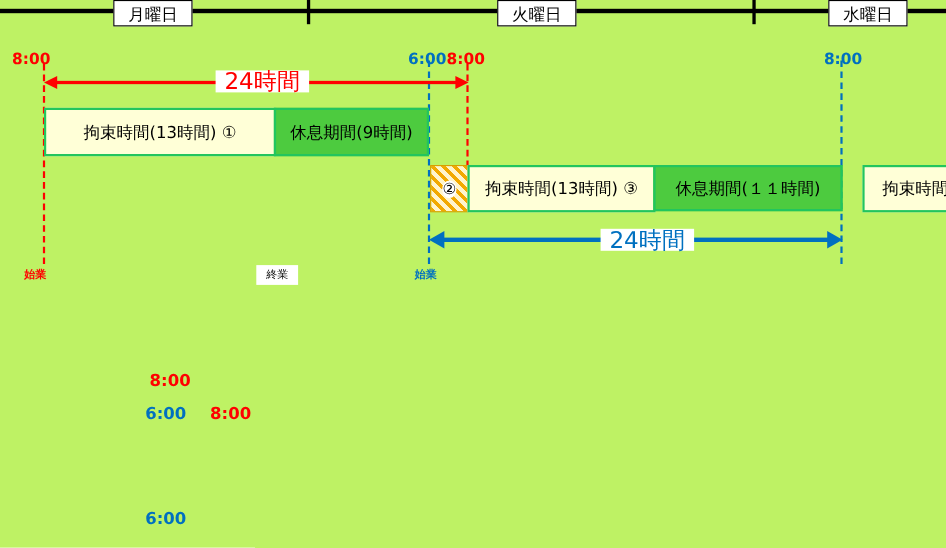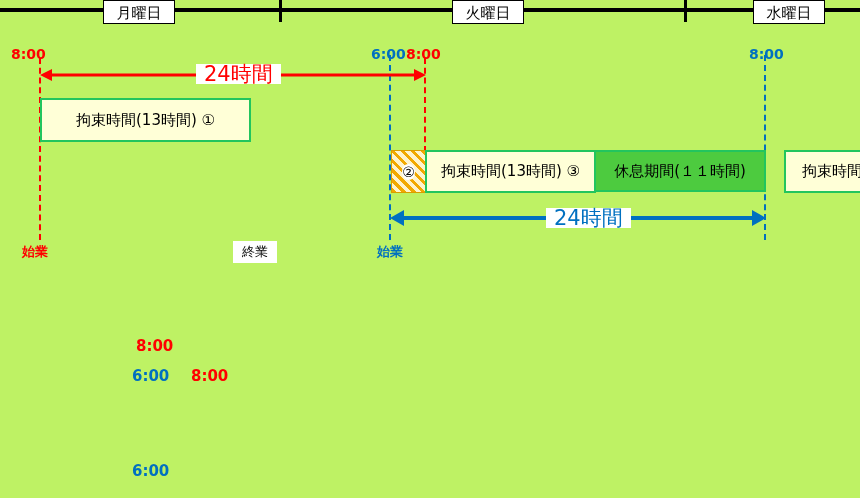--- a/index.html
+++ b/index.html
@@ -43,21 +43,21 @@
     font-size:15px;white-space:nowrap;z-index:2;
   }
   .bar.work{background:#FFFFD7;}
   .bar.rest{background:#4DCB3F;}
   .bar.hatch{
     background:repeating-linear-gradient(45deg,#F2A900 0px,#F2A900 3px,#FFF4CC 3px,#FFF4CC 7px);
     border:1px solid #D99E00;
   }
   .bar.hatch .circ{background:#fff;font-size:14px;line-height:16px;border-radius:50%;}
   
-  .marker{position:absolute;font-size:13px;white-space:nowrap;}
+  .marker{position:absolute;font-size:10px;white-space:nowrap;}
   .marker.boxed{background:#fff;padding:2px 9px;color:#000;}
   .marker.bold{font-weight:bold;}
   
   .bottom-time{position:absolute;font-size:15px;font-weight:bold;white-space:nowrap;}
 </style>
 </head>
 <body>
 
 <div class="canvas">
 
@@ -80,20 +80,21 @@
   <div class="vline b" style="left:764px;top:55px;height:185px;"></div>
 
   <div class="arrow red-a" style="left:40px;top:68px;width:386px;height:14px;">
     <div class="line"></div>
     <div class="head l"></div>
     <div class="head r"></div>
   </div>
   <div class="arrow-label red" style="left:196px;top:64px;">24時間</div>
 
   <div class="bar work" style="left:40px;top:98px;width:211px;height:44px;">拘束時間(13時間) ①</div>
+  <div class="bar rest" style="left:249px;top:98px;width:141px;height:44px;">休息期間(9時間)</div>
 
   <div class="bar hatch" style="left:391px;top:150px;width:35px;height:43px;">
     <span class="circ">②</span>
   </div>
   <div class="bar work" style="left:425px;top:150px;width:171px;height:43px;">拘束時間(13時間) ③</div>
   <div class="bar rest" style="left:594px;top:150px;width:172px;height:42px;">休息期間(１１時間)</div>
   <div class="bar work" style="left:784px;top:150px;width:96px;height:43px;">拘束時間</div>
 
   <div class="arrow blue-a" style="left:390px;top:209px;width:376px;height:18px;">
     <div class="line"></div>

